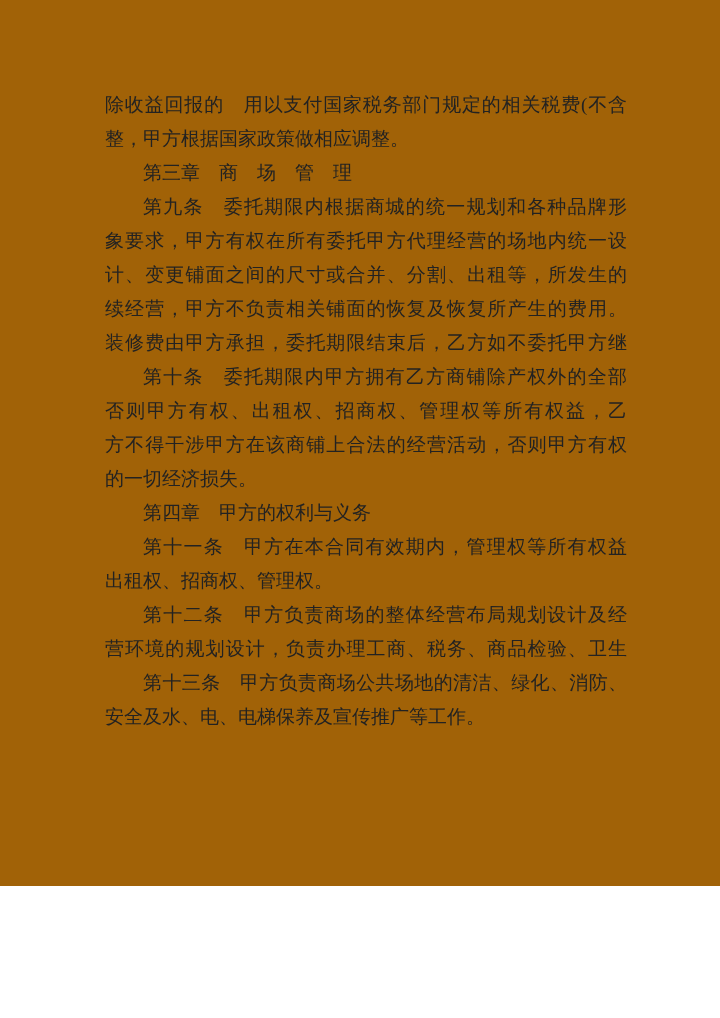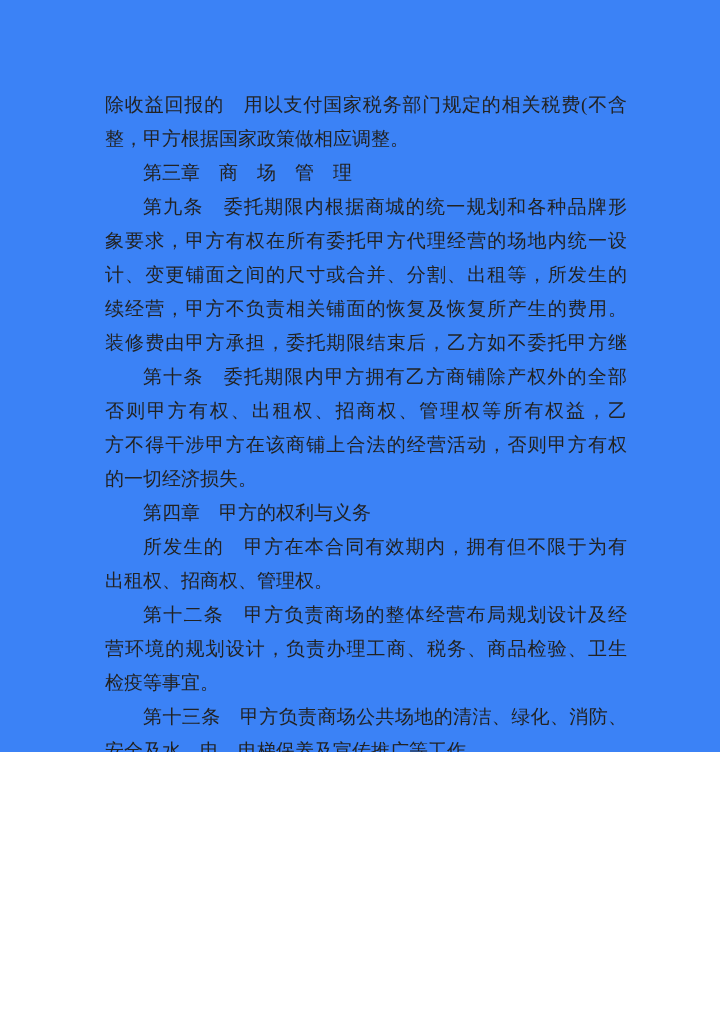--- a/index.html
+++ b/index.html
@@ -3,22 +3,22 @@
 <meta charset="utf-8">
 <style>
   html, body {
     margin: 0;
     padding: 0;
     background: #ffffff;
   }
   .page {
     position: relative;
     width: 720px;
-    height: 752px;
-    background: #3b82f6;
+    height: 886px;
+    background: #a16207;
     overflow: hidden;
   }
   .text-block {
     position: absolute;
     left: 105px;
     top: 88px;
     width: 522px;
     color: #222222;
     font-family: "Liberation Serif", "DejaVu Serif", serif;
     font-size: 19px;
@@ -49,21 +49,20 @@
     <div class="line indent stretch">第九条　委托期限内根据商城的统一规划和各种品牌形</div>
     <div class="line stretch">象要求，甲方有权在所有委托甲方代理经营的场地内统一设</div>
     <div class="line stretch">计、变更铺面之间的尺寸或合并、分割、出租等，所发生的</div>
     <div class="line stretch">续经营，甲方不负责相关铺面的恢复及恢复所产生的费用。</div>
     <div class="line stretch">装修费由甲方承担，委托期限结束后，乙方如不委托甲方继</div>
     <div class="line indent stretch">第十条　委托期限内甲方拥有乙方商铺除产权外的全部</div>
     <div class="line stretch">否则甲方有权、出租权、招商权、管理权等所有权益，乙</div>
     <div class="line stretch">方不得干涉甲方在该商铺上合法的经营活动，否则甲方有权</div>
     <div class="line">的一切经济损失。</div>
     <div class="line indent">第四章　甲方的权利与义务</div>
-    <div class="line indent stretch">所发生的　甲方在本合同有效期内，拥有但不限于为有</div>
+    <div class="line indent stretch">第十一条　甲方在本合同有效期内，管理权等所有权益</div>
     <div class="line">出租权、招商权、管理权。</div>
     <div class="line indent stretch">第十二条　甲方负责商场的整体经营布局规划设计及经</div>
     <div class="line stretch">营环境的规划设计，负责办理工商、税务、商品检验、卫生</div>
-    <div class="line">检疫等事宜。</div>
     <div class="line indent stretch">第十三条　甲方负责商场公共场地的清洁、绿化、消防、</div>
     <div class="line">安全及水、电、电梯保养及宣传推广等工作。</div>
   </div>
 </div>
 
 </body></html>

